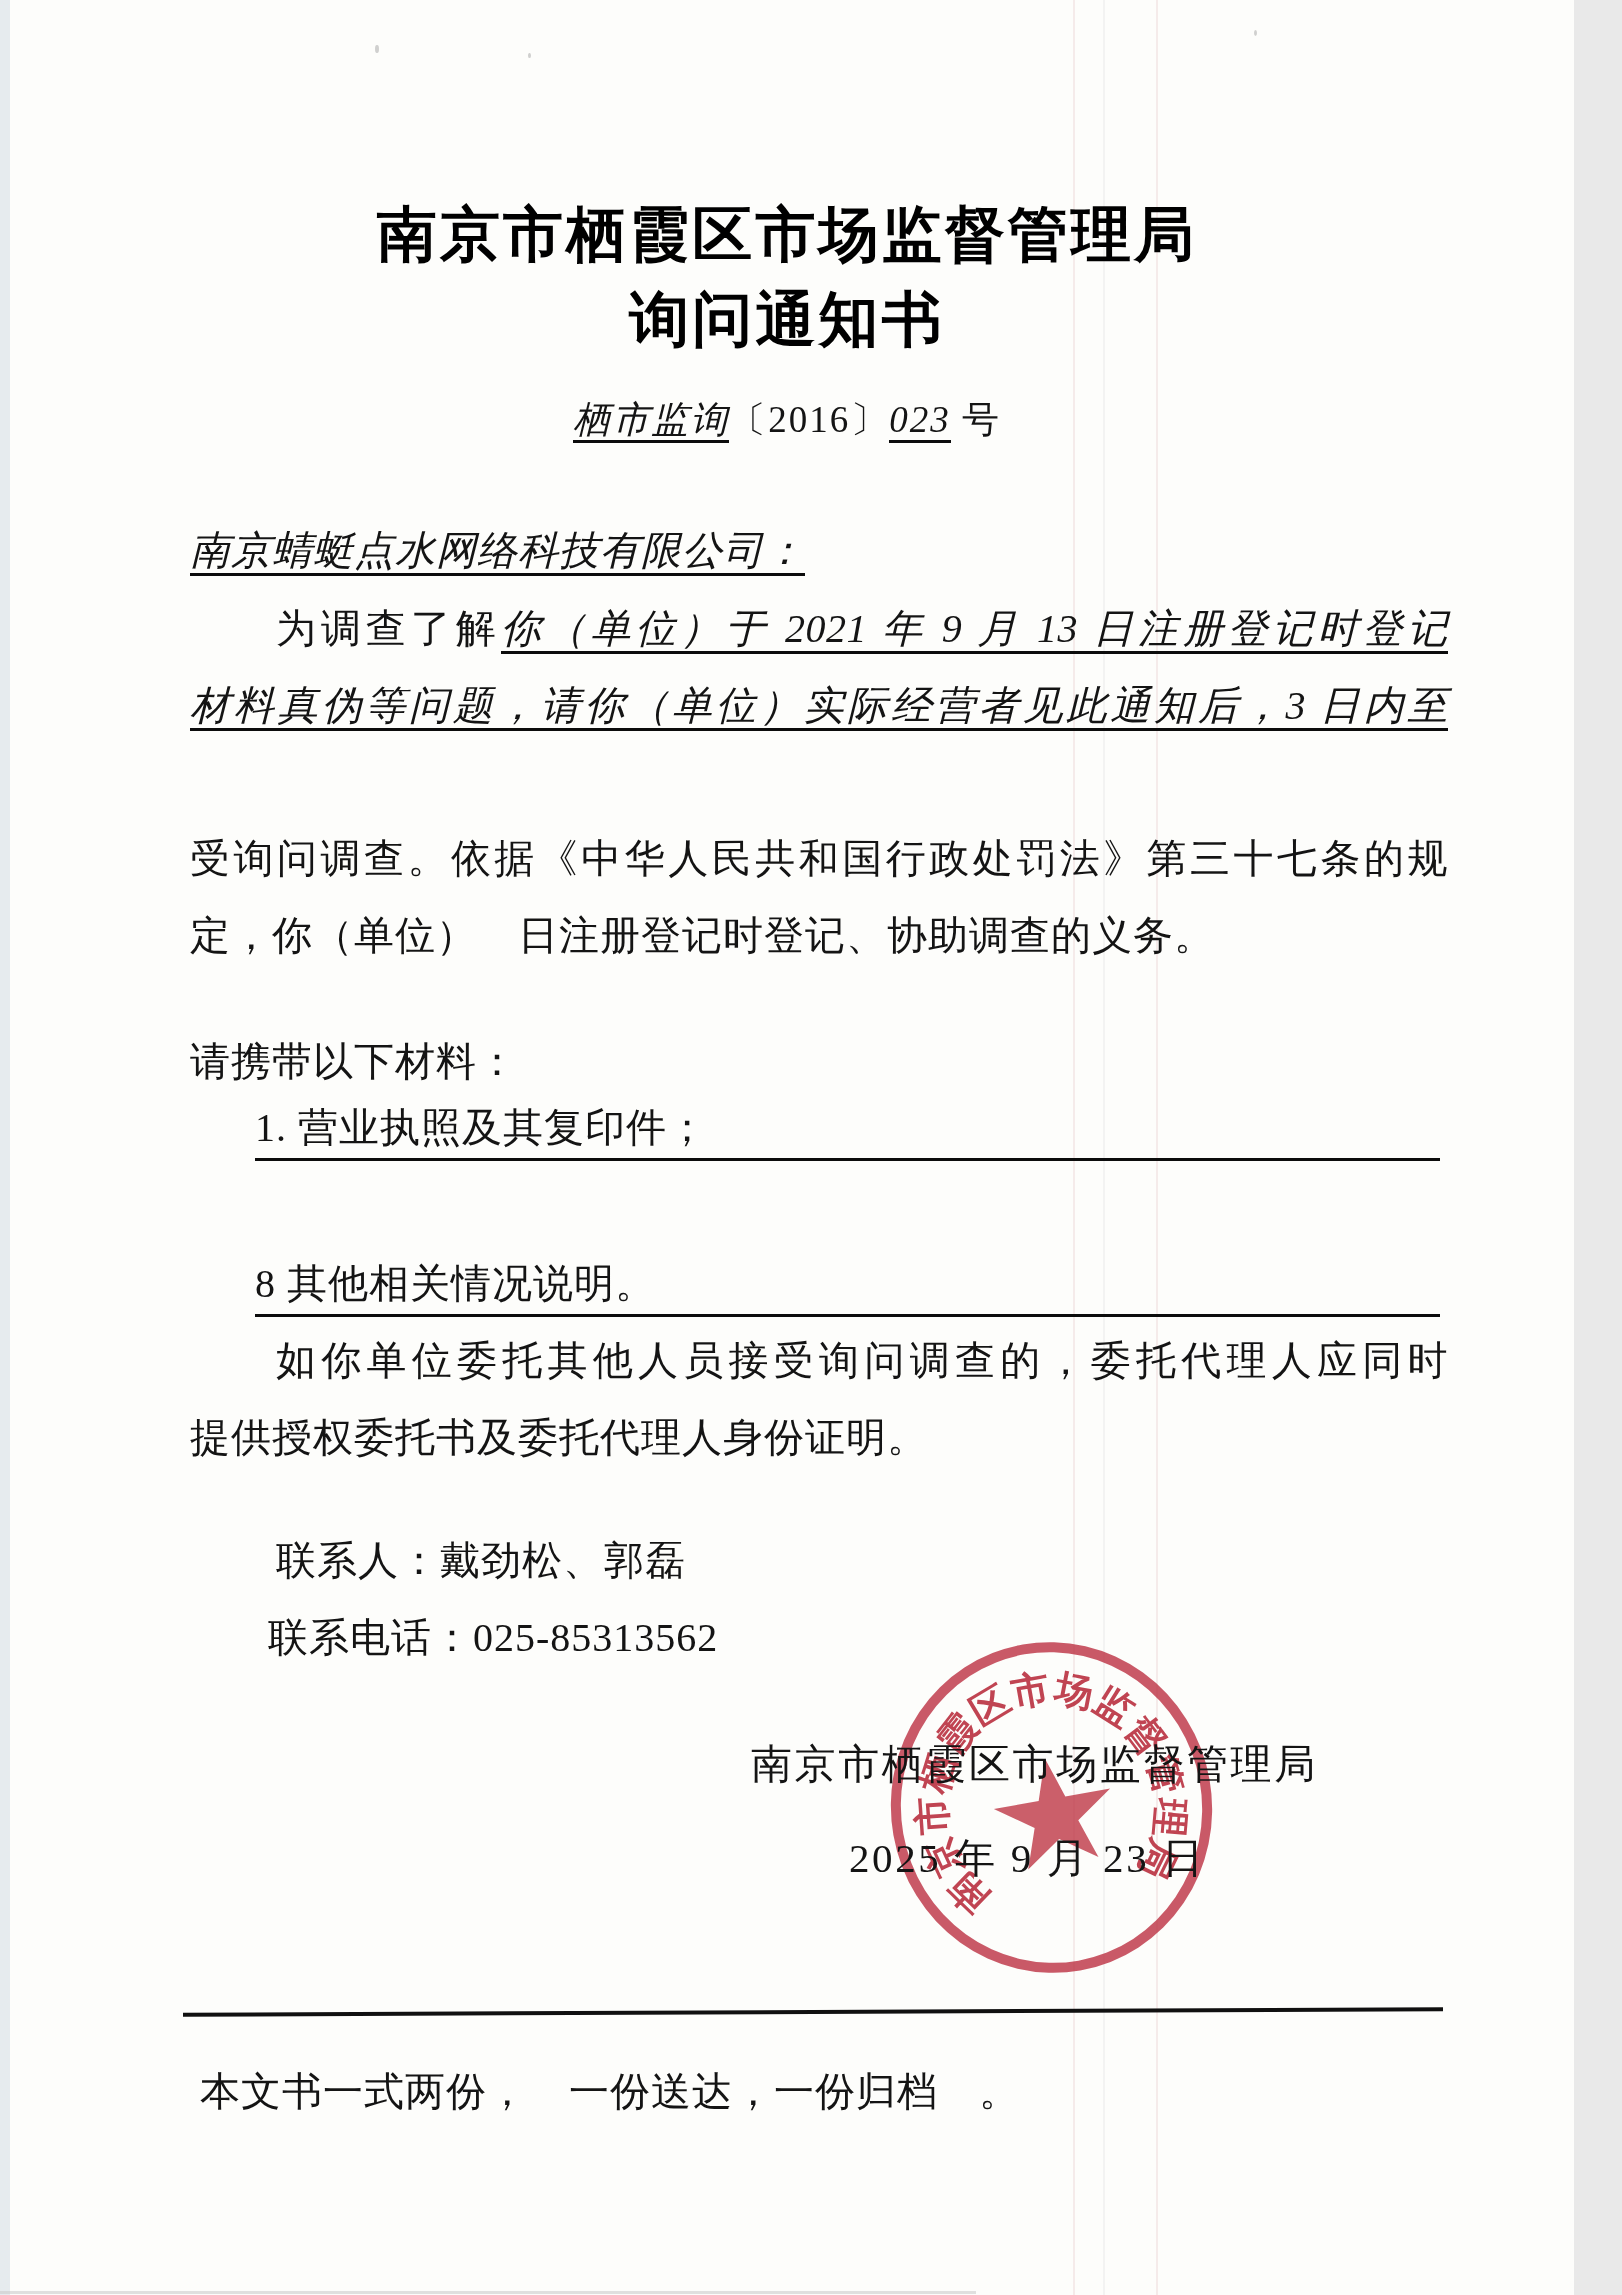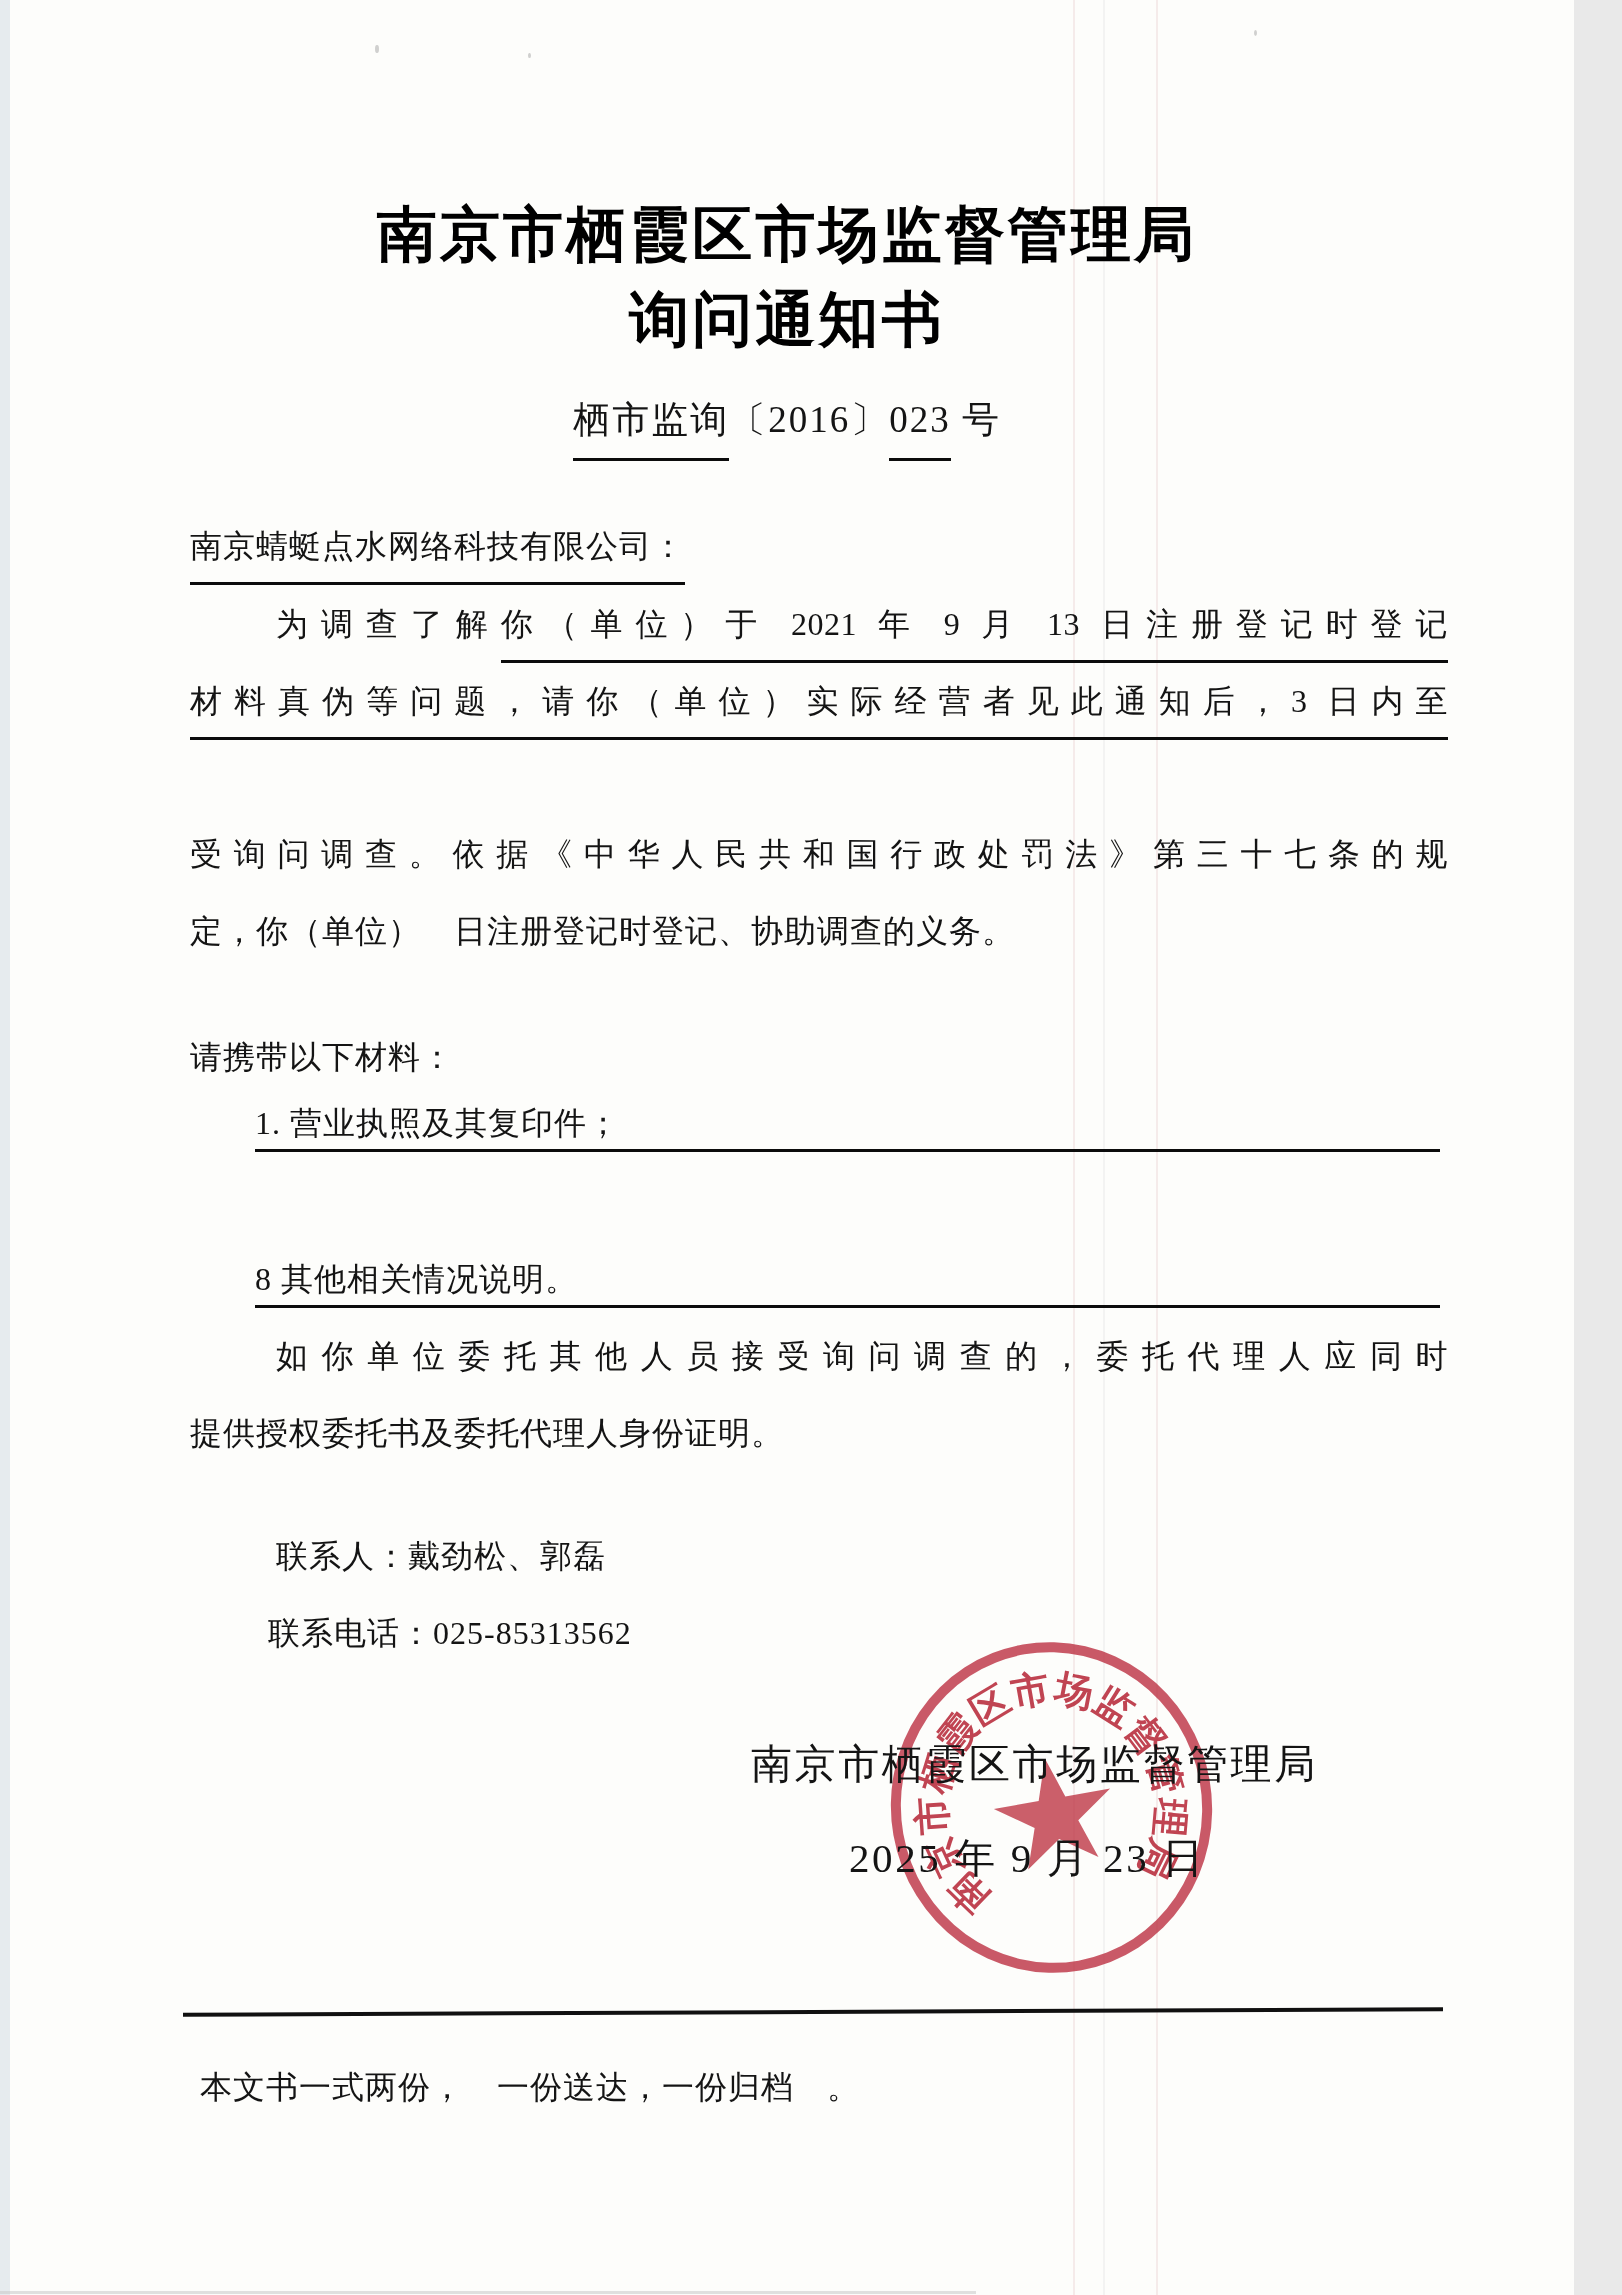--- a/index.html
+++ b/index.html
@@ -14,23 +14,23 @@
   
   .edge-band{position:absolute;left:0;top:0;width:10.2px;height:100%;background:#dde4ea;opacity:.75;}
   .streak{position:absolute;top:0;height:100%;width:1.5px;opacity:.14;background:#c97f8a;}
   .streak.gray{background:#9aa0a6;opacity:.10;}
   .speck{position:absolute;background:#9a9a9a;border-radius:50%;opacity:.45;}
   .bottom-shadow{position:absolute;left:0;bottom:1px;width:62%;height:2.6px;background:#c9c9c9;opacity:.55;}
 
   .t-line{position:absolute;width:100%;text-align:center;font-weight:bold;font-size:60px;line-height:1.12;letter-spacing:3.1px;color:#000;white-space:pre;}
   .docnum{position:absolute;top:395px;width:100%;text-align:center;font-size:37px;letter-spacing:2px;white-space:pre;}
 
-  .line{position:absolute;font-size:32px;line-height:1.15;letter-spacing:1px;white-space:pre;}
+  .line{position:absolute;font-size:40px;line-height:1.15;letter-spacing:1px;white-space:pre;}
   .fill{white-space:normal;text-align:justify;text-align-last:justify;letter-spacing:0.5px;}
-  .u{border-bottom:3.1px solid #0c0c0c;padding-bottom:18px;}
+  .u{border-bottom:3.1px solid #0c0c0c;padding-bottom:0;font-style:italic;}
   .item{border-bottom:3.1px solid #0c0c0c;padding-bottom:7.2px;}
 
   .rule{position:absolute;background:#101010;}
 
   
   .seal{
     position:absolute;left:891px;top:1642px;width:321px;height:331px;
     border:10.2px solid rgba(189,52,70,.82);
     border-radius:50%;
     box-sizing:border-box;

